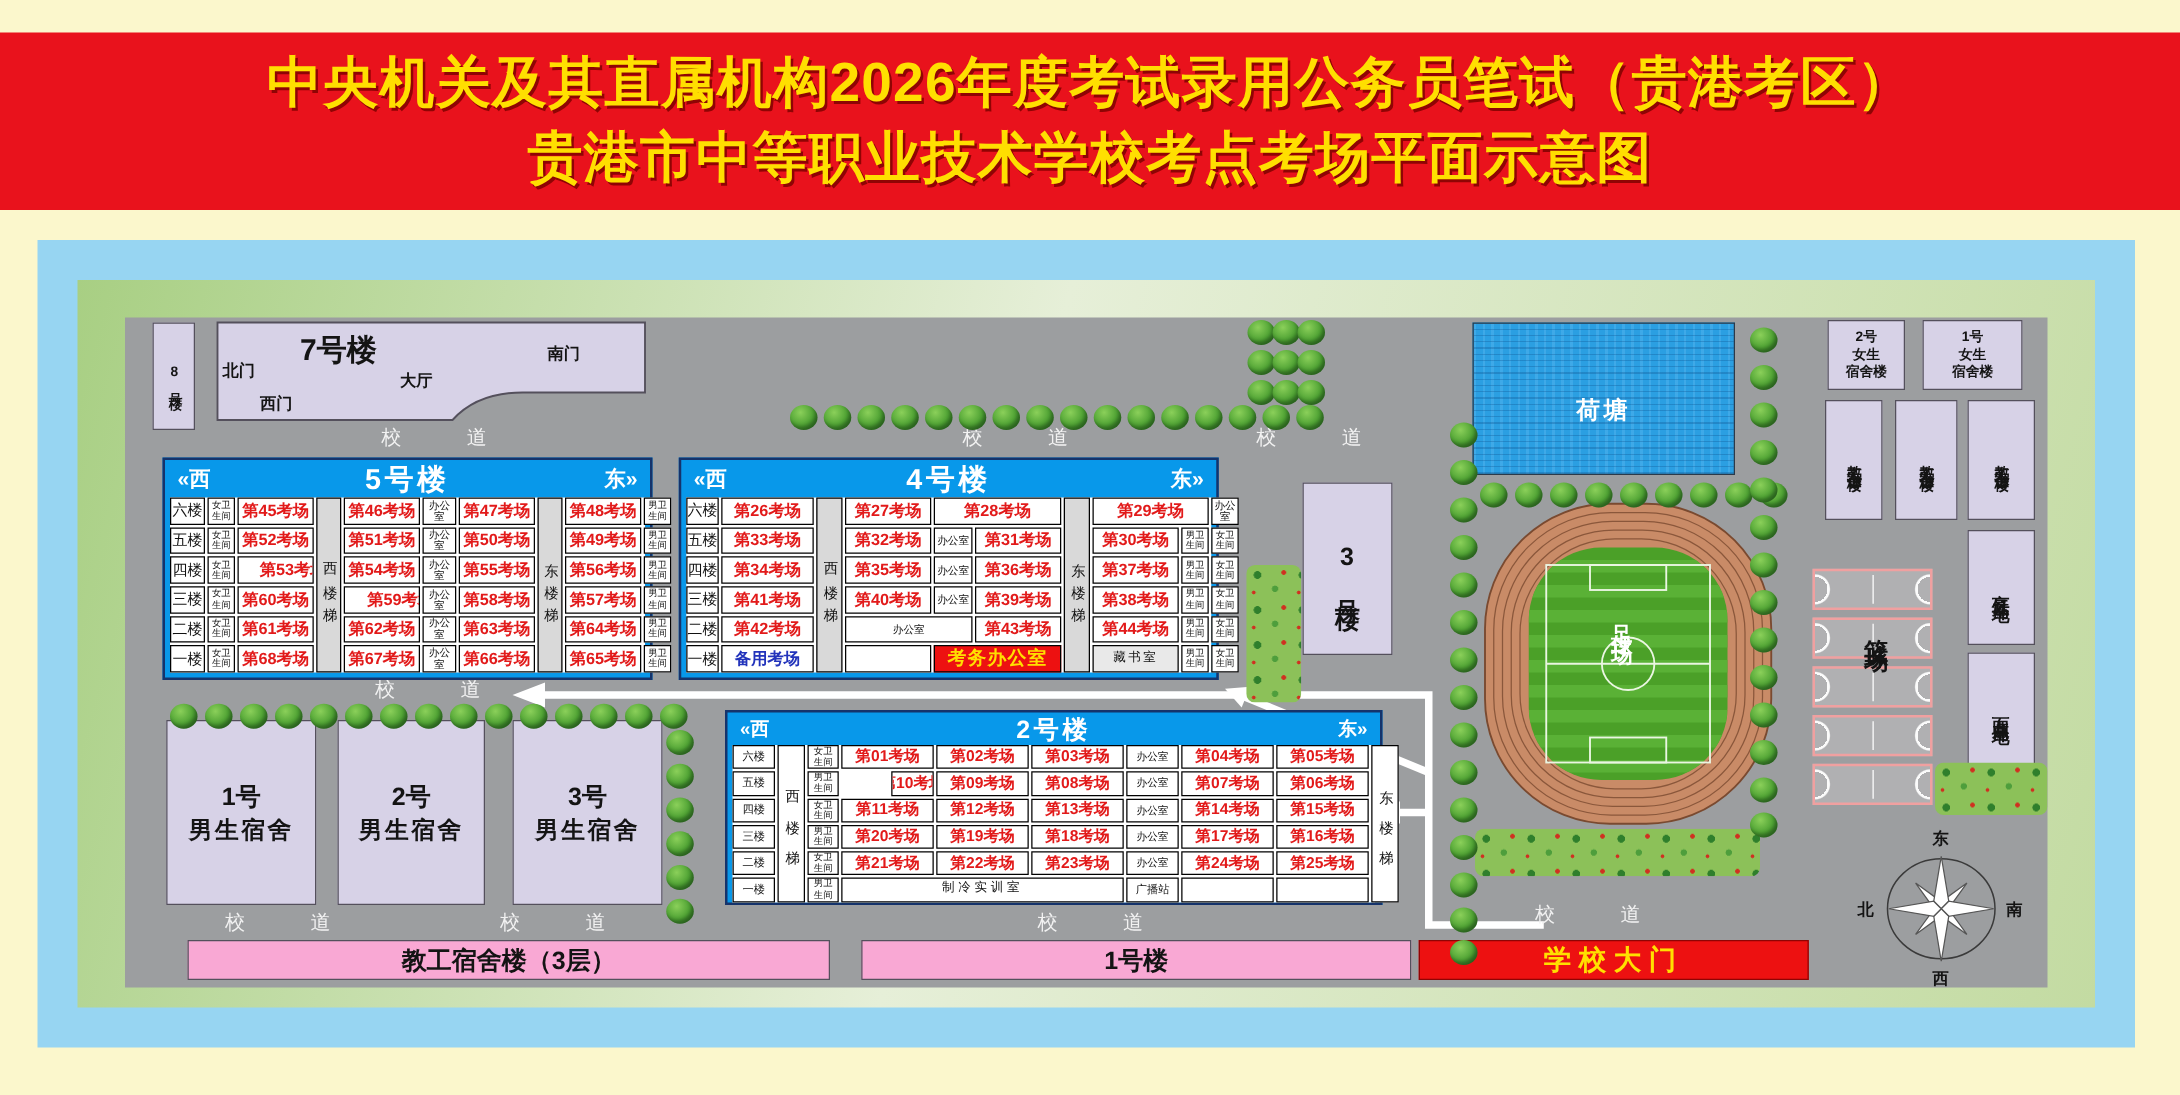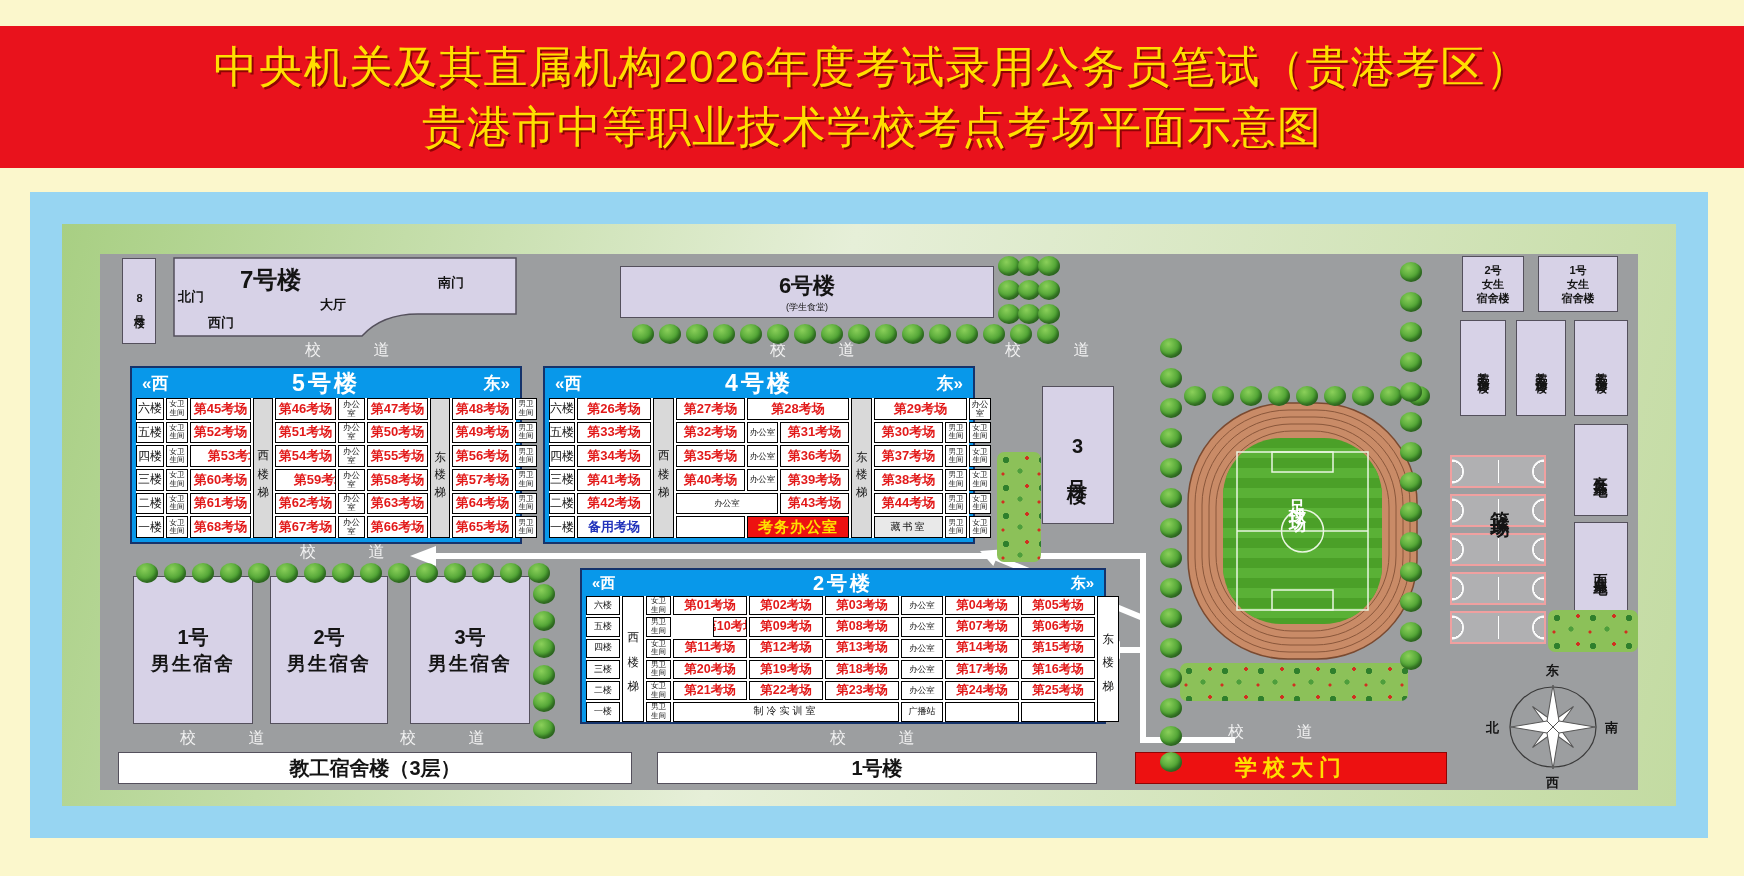--- a/index.html
+++ b/index.html
@@ -1,21 +1,21 @@
 <!DOCTYPE html>
 <html><head>
 <meta charset="utf-8">
 <style>
   html,body{margin:0;padding:0;background:#FBF7CC;}
   #stage{position:relative;width:1744px;height:876px;overflow:hidden;background:#FBF7CC;
          font-family:"Liberation Sans","DejaVu Sans",sans-serif;}
   
   .banner{position:absolute;left:0;top:26px;width:1744px;height:142px;background:#E9121C;
           display:flex;flex-direction:column;justify-content:center;}
-  .banner .tl{ text-align:center;color:#FFDF00;font-weight:normal;font-size:44px;line-height:60px;
+  .banner .tl{ text-align:center;color:#FFDF00;font-weight:bold;font-size:44px;line-height:60px;
           letter-spacing:1px;text-shadow:2px 2px 0 #8F0404;}
   
   .frame-blue{position:absolute;left:30px;top:192px;width:1678px;height:646px;background:#97D5F2;}
   .frame-green{position:absolute;left:62px;top:224px;width:1614px;height:582px;
           background:linear-gradient(105deg,#A8CF83,#E6EFD8 45%,#C3DBA2);}
   .campus{position:absolute;left:100px;top:254px;width:1538px;height:536px;background:#9C9EA0;}
   
   .bld{position:absolute;background:#D7D2E7;border:1.5px solid #54505C;box-sizing:border-box;
        display:flex;flex-direction:column;align-items:center;justify-content:center;
        text-align:center;color:#141414;font-weight:bold;}
@@ -71,21 +71,21 @@
   .cell.radio{font-size:9px;}
   .b2t .thead{height:26px;}
   .b2t .thead .tname{font-size:20px;}
   .b2t .thead .dir{font-size:15px;}
   .b2t .cell.room{font-size:12.5px;}
   .b2t .cell.floor{font-size:9px;}
   .b2t .cell.stair{background:#fff;letter-spacing:24px;}
   
   .bar{position:absolute;top:752px;height:32px;display:flex;align-items:center;justify-content:center;
        font-weight:bold;font-size:20px;box-sizing:border-box;}
-  .bar.purple{background:#ffffff;border:1.5px solid #54505C;color:#141414;}
+  .bar.purple{background:#f9a8d4;border:1.5px solid #54505C;color:#141414;margin-left:32px;}
   .bar.red{background:#ED1111;border:1.5px solid #8F0404;color:#FFE000;font-size:22px;letter-spacing:6px;}
   svg.overlay{position:absolute;left:0;top:0;pointer-events:none;}
   .complabel{position:absolute;font-size:13px;font-weight:bold;color:#141414;}
 </style>
 </head>
 <body>
 
 <div id="stage">
 
   <div class="banner">
@@ -157,24 +157,20 @@
     </g>
   </svg>
 
   <div class="bld vtext" style="left:122px;top:258px;width:34px;height:86px;font-size:11px;letter-spacing:2px;">8号楼</div>
   <div class="lbl" style="left:240px;top:264px;font-size:24px;">7号楼</div>
   <div class="lbl" style="left:178px;top:288px;font-size:13px;">北门</div>
   <div class="lbl" style="left:438px;top:274px;font-size:13px;">南门</div>
   <div class="lbl" style="left:320px;top:296px;font-size:13px;">大厅</div>
   <div class="lbl" style="left:208px;top:314px;font-size:13px;">西门</div>
 
-  <div class="bld" style="left:620px;top:266px;width:374px;height:52px;">
-    <div style="font-size:22px;">6号楼</div>
-    <div style="font-size:9px;font-weight:normal;">(学生食堂)</div>
-  </div>
 
   <div class="road" style="left:305px;top:340px;">校 道</div>
   <div class="road" style="left:770px;top:340px;">校 道</div>
   <div class="road" style="left:1005px;top:340px;">校 道</div>
   <div class="road" style="left:300px;top:542px;">校 道</div>
   <div class="road" style="left:180px;top:728px;">校 道</div>
   <div class="road" style="left:400px;top:728px;">校 道</div>
   <div class="road" style="left:830px;top:728px;">校 道</div>
   <div class="road" style="left:1228px;top:722px;">校 道</div>
 
@@ -360,20 +356,23 @@
     <div style="font-size:20px;">2号</div>
     <div style="font-size:19px;letter-spacing:2px;">男生宿舍</div>
   </div>
   <div class="bld" style="left:410px;top:576px;width:120px;height:148px;">
     <div style="font-size:20px;">3号</div>
     <div style="font-size:19px;letter-spacing:2px;">男生宿舍</div>
   </div>
 
   <div class="bld vtext" style="left:1042px;top:386px;width:72px;height:138px;font-size:20px;letter-spacing:6px;">3号楼</div>
 
+  <div class="pond">
+    <span>荷塘</span>
+  </div>
 
   <div class="lbl vtext" style="left:1286px;top:486px;font-size:17px;color:#FFFFFF;letter-spacing:8px;">足球场</div>
 
   <div class="bld" style="left:1462px;top:256px;width:62px;height:56px;font-size:11px;line-height:1.3;">
     <div>2号</div>
     <div>女生</div>
     <div>宿舍楼</div>
   </div>
   <div class="bld" style="left:1538px;top:256px;width:80px;height:56px;font-size:11px;line-height:1.3;">
     <div>1号</div>

